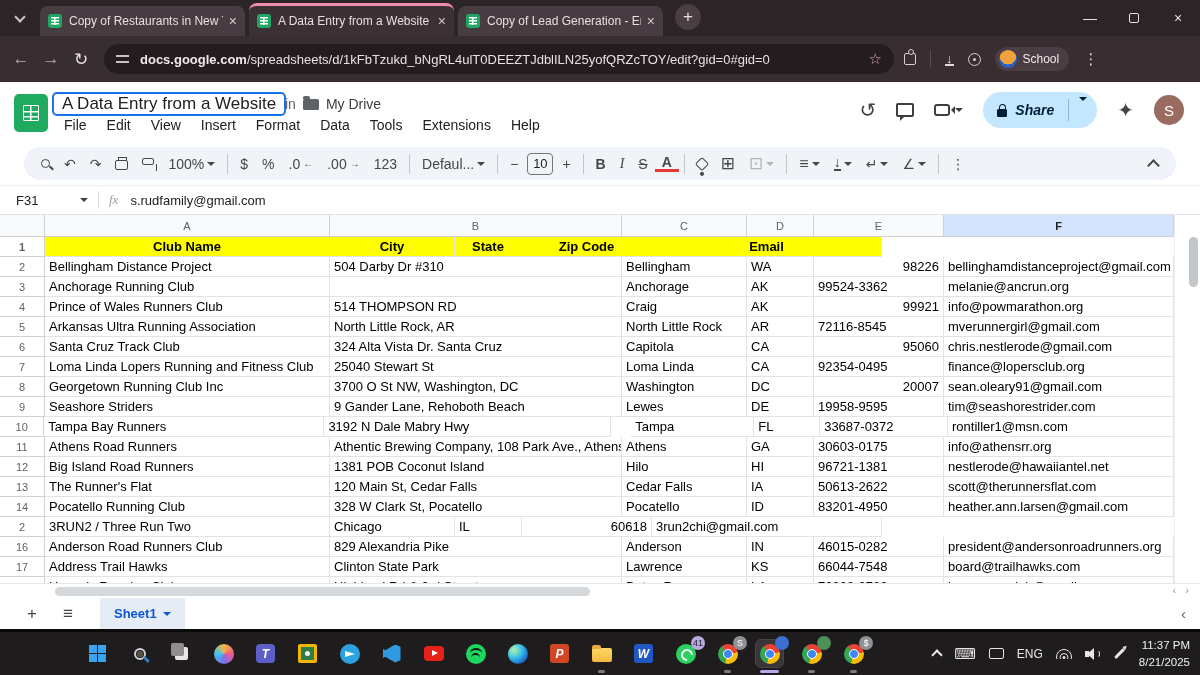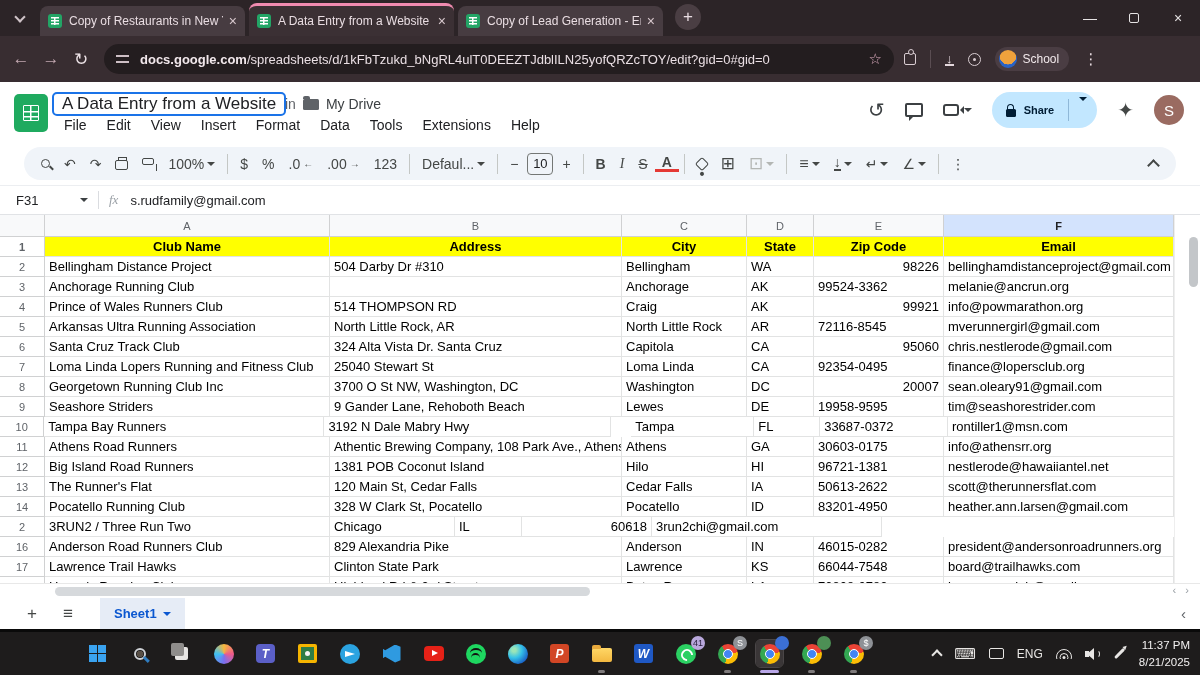--- a/index.html
+++ b/index.html
@@ -67,21 +67,21 @@
   .comment-ic { width:18px; height:14px; border:2px solid #3c4043; border-radius:2px; position:relative; }
   .comment-ic::after { content:""; position:absolute; left:2px; bottom:-6px; border:3px solid transparent; border-top-color:#3c4043; border-left-color:#3c4043; }
   .cam-wrap { display:flex; align-items:center; gap:5px; }
   .cam-ic { width:16px; height:12px; border:2px solid #3c4043; border-radius:3px; position:relative; }
   .cam-ic::after { content:""; position:absolute; right:-7px; top:0px; border:4px solid transparent; border-right-color:#3c4043; }
   .caret { width:0; height:0; border:4px solid transparent; border-top-color:#3c4043; margin-top:4px; }
   .sharebtn { display:flex; align-items:center; background:#c2e7ff; border-radius:18px; height:36px; overflow:hidden; }
   .sharebtn .main { display:flex; align-items:center; gap:8px; padding:0 14px; }
   .lock-ic { width:10px; height:8px; background:#001d35; border-radius:1.5px; position:relative; margin-top:5px; }
   .lock-ic::before { content:""; position:absolute; top:-5px; left:1.2px; width:5px; height:5px; border:1.8px solid #001d35; border-bottom:none; border-radius:4px 4px 0 0; }
-  .sharebtn .lbl { color:#001d35; font-size:11px; font-weight:bold; }
+  .sharebtn .lbl { color:#001d35; font-size:14px; font-weight:bold;font-style:italic; }
   .sharebtn .split { width:1px; height:22px; background:#8fb8d8; }
   .sharebtn .dd { padding:0 10px; } .sharebtn .dd .caret { border-top-color:#001d35; }
   .gem { color:#444746; font-size:20px; }
   .avatar { width:30px; height:30px; border-radius:50%; background:#9a6b61; color:#fff; font-size:15px; display:flex; align-items:center; justify-content:center; }
 
   
   .toolband { left:0; top:143px; width:1200px; height:42px; background:#fff; }
   .toolbar { left:24px; top:147px; width:1152px; height:33px; background:#f0f4f9; border-radius:18px; display:flex; align-items:center; padding:0 10px; color:#444746; }
   .tb { font-size:14px; padding:0 7px; display:flex; align-items:center; gap:3px; white-space:nowrap; }
   .tb .caret { border-top-color:#444746; }
@@ -382,21 +382,20 @@
       <div class="gcell colhdr" style="width: 285px;">A</div>
       <div class="gcell colhdr" style="width: 292px;">B</div>
       <div class="gcell colhdr" style="width: 125px;">C</div>
       <div class="gcell colhdr" style="width: 67px;">D</div>
       <div class="gcell colhdr" style="width: 130px;">E</div>
       <div class="gcell colhdr sel" style="width: 230px;">F</div>
     </div>
     <div class="grow hdrrow" style="height: 20px;">
       <div class="gcell rownum" style="width: 45px; background: rgb(255, 255, 255);">1</div>
       <div class="gcell" style="width: 285px;">Club Name</div>
-      <div class="gcell" style="width: 292px;">Address</div>
       <div class="gcell" style="width: 125px;">City</div>
       <div class="gcell" style="width: 67px;">State</div>
       <div class="gcell" style="width: 130px;">Zip Code</div>
       <div class="gcell" style="width: 230px;">Email</div>
     </div>
     <div class="grow" style="height: 20px;">
       <div class="gcell rownum" style="width: 45px;">2</div>
       <div class="gcell" style="width: 285px;">Bellingham Distance Project</div>
       <div class="gcell" style="width: 292px;">504 Darby Dr #310</div>
       <div class="gcell" style="width: 125px;">Bellingham</div>
@@ -524,21 +523,21 @@
       <div class="gcell rownum" style="width: 45px;">16</div>
       <div class="gcell" style="width: 285px;">Anderson Road Runners Club</div>
       <div class="gcell" style="width: 292px;">829 Alexandria Pike</div>
       <div class="gcell" style="width: 125px;">Anderson</div>
       <div class="gcell" style="width: 67px;">IN</div>
       <div class="gcell" style="width: 130px;">46015-0282</div>
       <div class="gcell" style="width: 230px;">president@andersonroadrunners.org</div>
     </div>
     <div class="grow" style="height: 20px;">
       <div class="gcell rownum" style="width: 45px;">17</div>
-      <div class="gcell" style="width: 285px;">Lawrence Trail Hawks</div>
+      <div class="gcell" style="width: 285px;">Address Trail Hawks</div>
       <div class="gcell" style="width: 292px;">Clinton State Park</div>
       <div class="gcell" style="width: 125px;">Lawrence</div>
       <div class="gcell" style="width: 67px;">KS</div>
       <div class="gcell" style="width: 130px;">66044-7548</div>
       <div class="gcell" style="width: 230px;">board@trailhawks.com</div>
     </div>
     <div class="grow" style="height: 20px;">
       <div class="gcell rownum" style="width: 45px;">18</div>
       <div class="gcell" style="width: 285px;">Happy's Running Club</div>
       <div class="gcell" style="width: 292px;">Highland Rd &amp; 3rd Street</div>

